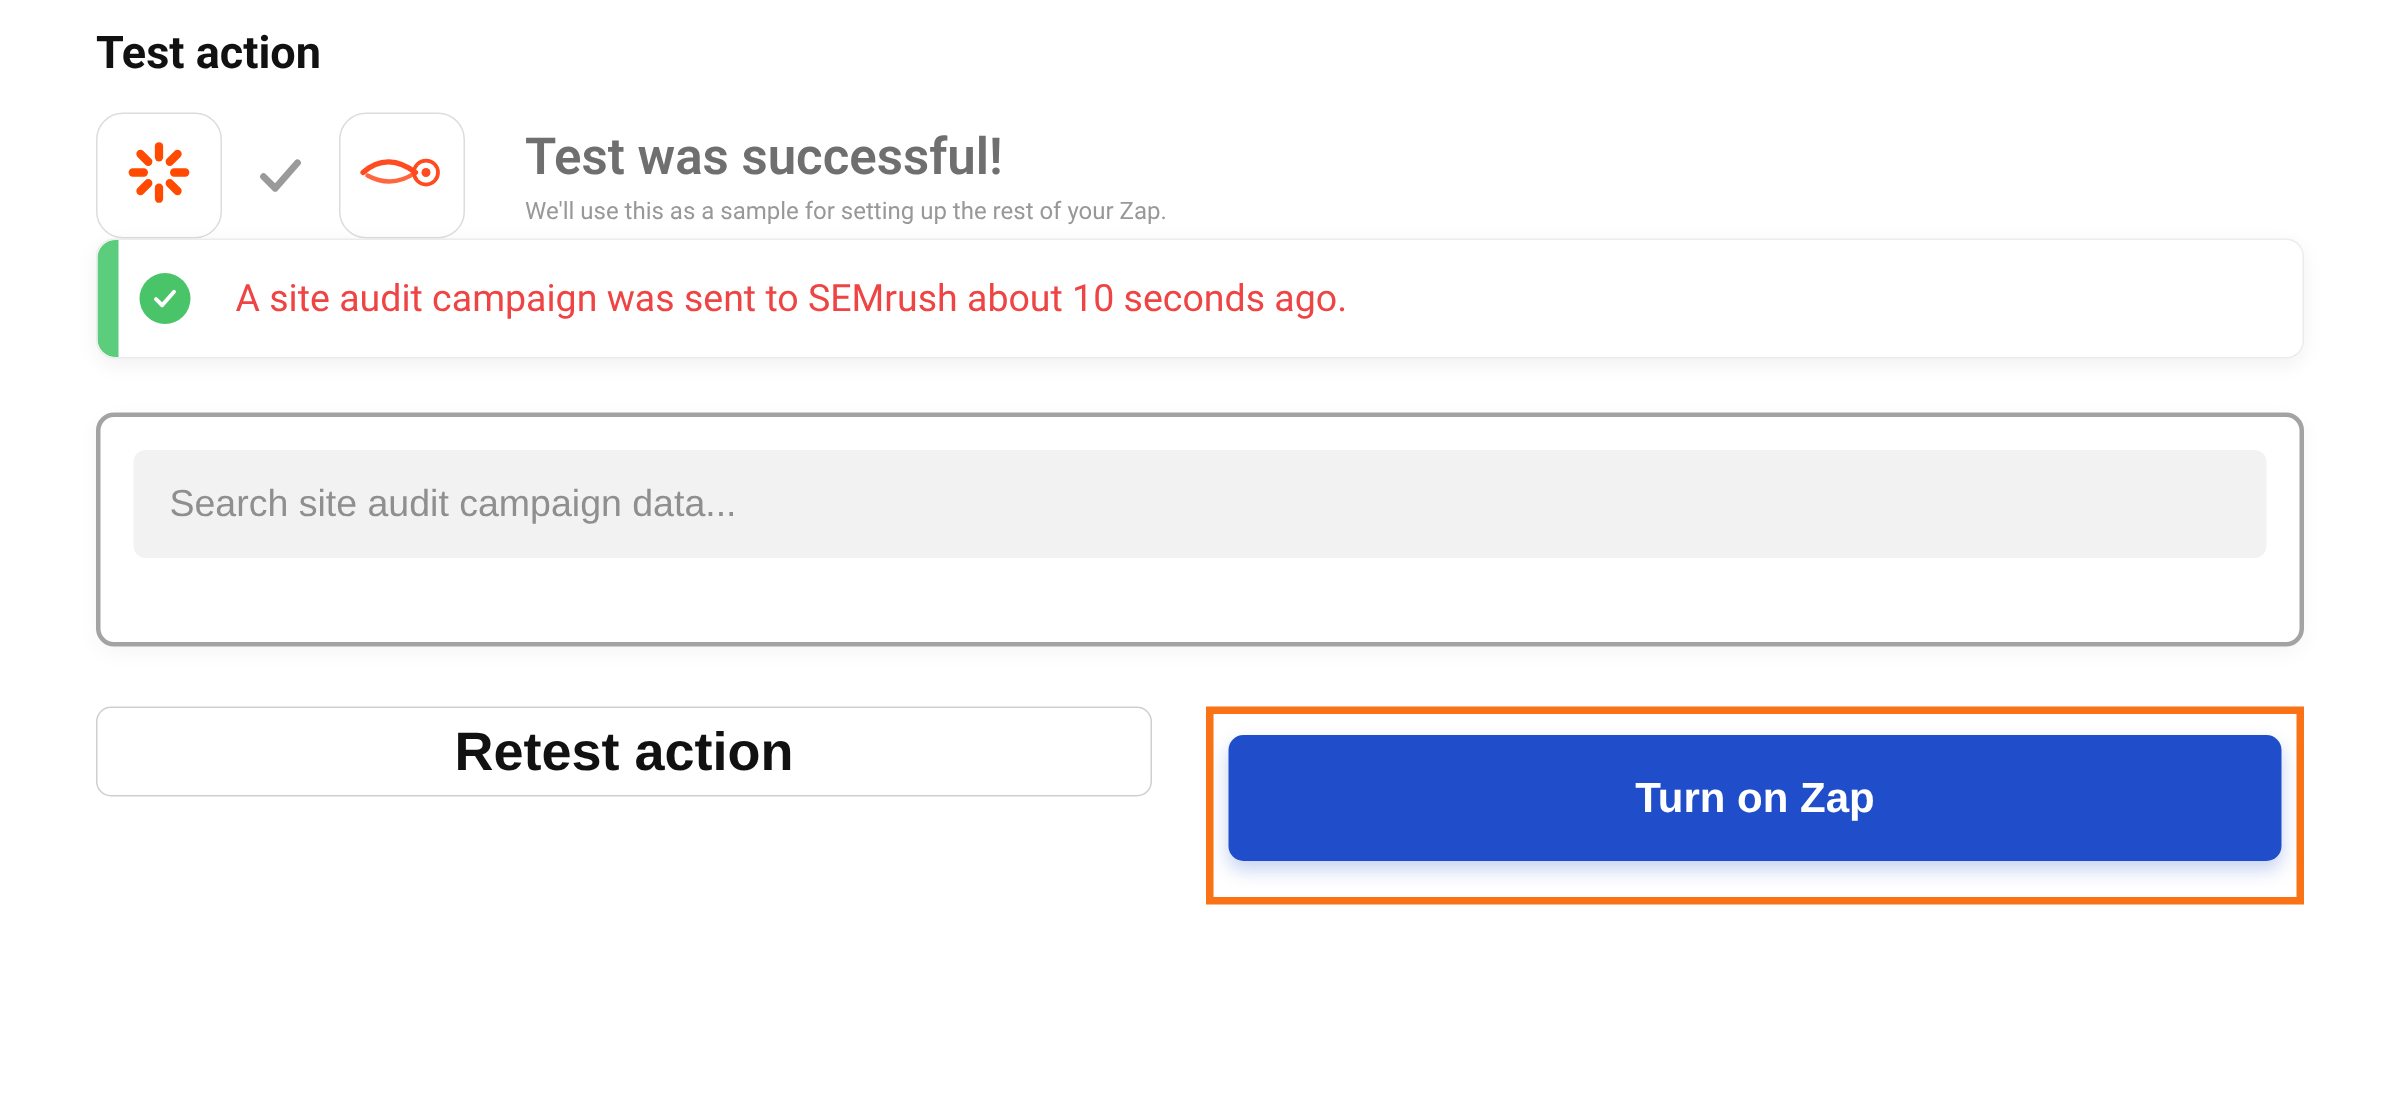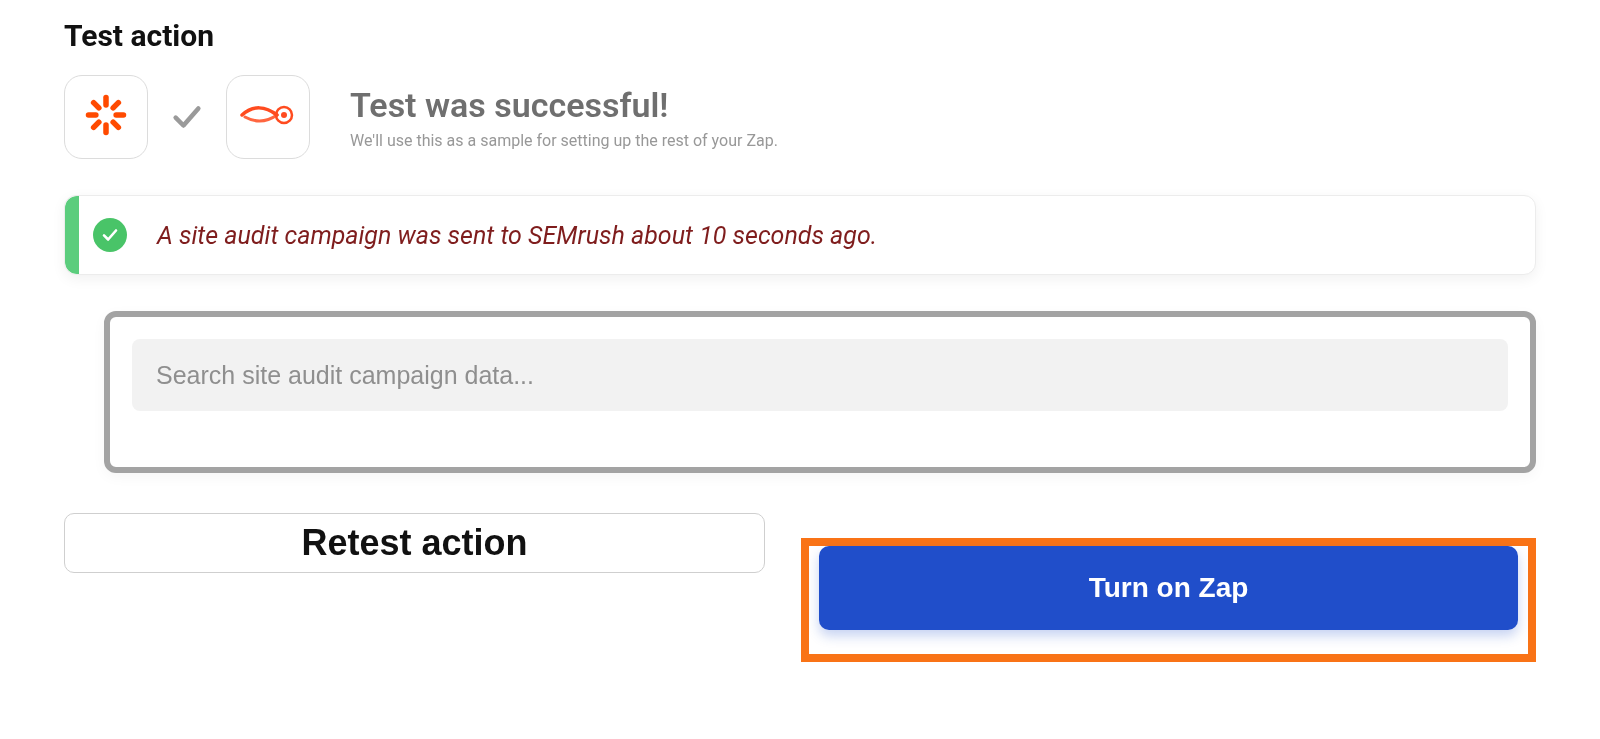--- a/index.html
+++ b/index.html
@@ -17,21 +17,20 @@
   h2.section-title {
     font-size: 30px;
     font-weight: 700;
     color: #111;
     margin-bottom: 22px;
   }
   .status-row {
     display: flex;
     align-items: center;
     gap: 22px;
-    margin-bottom: 36px;
   }
   .app-tile {
     width: 84px;
     height: 84px;
     border: 1px solid #dcdcdc;
     border-radius: 18px;
     background: #fff;
     display: flex;
     align-items: center;
     justify-content: center;
@@ -81,32 +80,30 @@
     left: 28px;
     top: 50%;
     transform: translateY(-50%);
     width: 34px; height: 34px;
     border-radius: 50%;
     background: #49c468;
     display:flex; align-items:center; justify-content:center;
   }
   .result-card .result-text {
     font-size: 25px;
-    color: #7f1d1d;
+    color: #ef4444;
     margin-left: 22px;
-    font-style: italic;
   }
   .search-panel {
-    border: 6px solid #a3a3a3;
+    border: 3px solid #a3a3a3;
     border-radius: 12px;
     background: #ffffff;
     box-shadow: 0 4px 14px rgba(0,0,0,0.04);
     padding: 22px 22px 56px 22px;
     margin-bottom: 40px;
-    margin-left: 40px;
   }
   .search-input {
     width: 100%;
     height: 72px;
     border: none;
     border-radius: 8px;
     background: #f2f2f2;
     font-size: 25px;
     color: #333;
     padding: 0 24px;
@@ -127,24 +124,23 @@
     align-items: center;
     justify-content: center;
   }
   .btn-secondary {
     background: #ffffff;
     color: #111;
     border: 1.5px solid #cfcfcf;
   }
   .primary-frame {
     flex: 1 1 0;
-    border: 8px solid #f97316;
-    padding: 0 10px 24px 10px;
-    display: flex;
-    margin-top: 25px;
+    border: 5px solid #f97316;
+    padding: 14px 10px 24px 10px;
+    display: flex;
   }
   .btn-primary {
     flex: 1;
     height: 84px;
     border: none;
     border-radius: 10px;
     background: #204eca;
     color: #ffffff;
     font-size: 28px;
     font-weight: 800;

